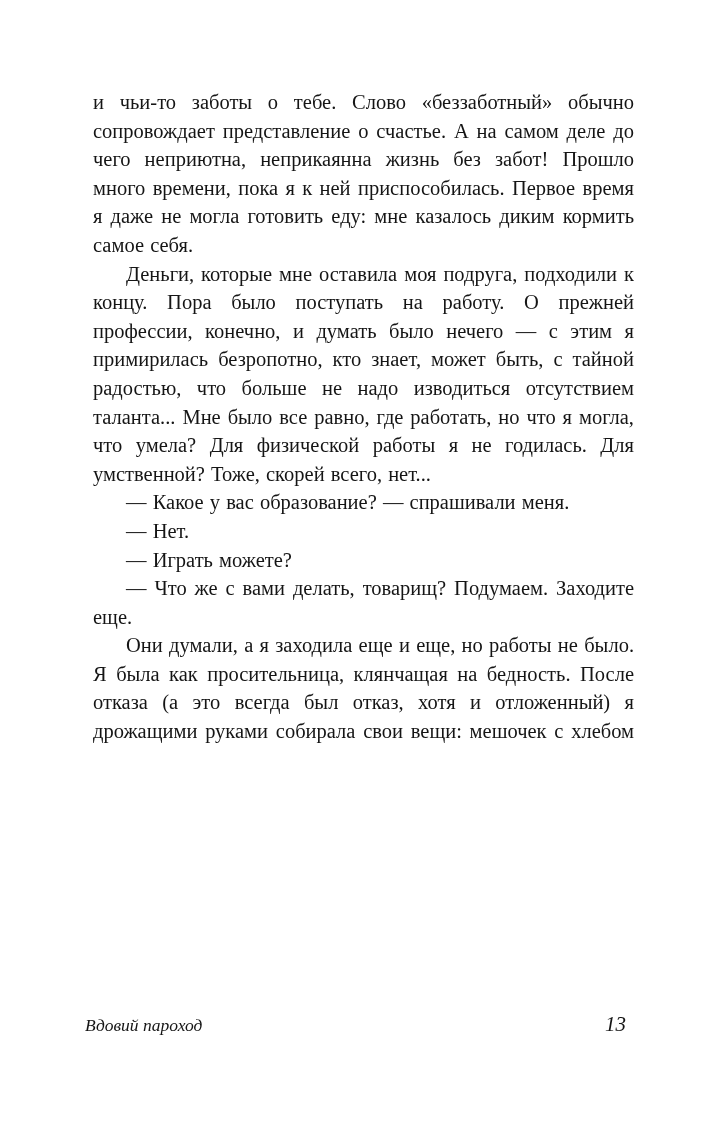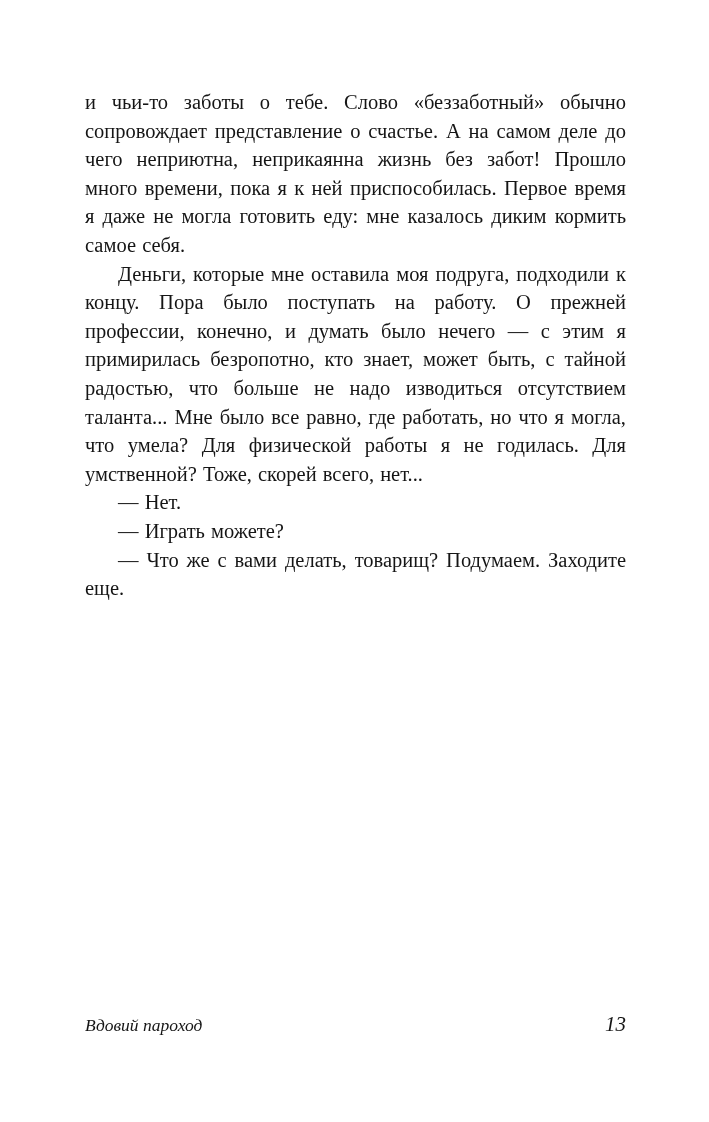--- a/index.html
+++ b/index.html
@@ -8,21 +8,21 @@
     width: 709px;
     height: 1122px;
     background: #ffffff;
     color: #151515;
     font-family: "Liberation Serif", "DejaVu Serif", serif;
     position: relative;
     overflow: hidden;
   }
   .text-block {
     position: absolute;
-    left: 85px;
+    left: 93px;
     top: 88px;
     width: 541px;
   }
   .text-block p {
     margin: 0;
     font-size: 20.5px;
     line-height: 28.6px;
     text-align: justify;
     word-spacing: 1px;
   }
@@ -45,21 +45,23 @@
     font-size: 21px;
     font-style: italic;
   }
 </style>
 </head>
 <body>
 
 <div class="text-block" id="text-container">
     <p>и чьи-то заботы о тебе. Слово «беззаботный» обычно сопровождает представление о счастье. А на самом деле до чего неприютна, неприкаянна жизнь без забот! Прошло много времени, пока я к ней приспособилась. Первое время я даже не могла готовить еду: мне казалось диким кормить самое себя.</p>
     <p class="indent">Деньги, которые мне оставила моя подруга, подходили к концу. Пора было поступать на работу. О прежней профессии, конечно, и думать было нечего — с этим я примирилась безропотно, кто знает, может быть, с тайной радостью, что больше не надо изводиться отсутствием таланта... Мне было все равно, где работать, но что я могла, что умела? Для физической работы я не годилась. Для умственной? Тоже, скорей всего, нет...</p>
+    <p class="indent">— Какое у вас образование? — спрашивали меня.</p>
     <p class="indent">— Нет.</p>
     <p class="indent">— Играть можете?</p>
     <p class="indent">— Что же с вами делать, товарищ? Подумаем. Заходите еще.</p>
+    <p class="indent fill-last">Они думали, а я заходила еще и еще, но работы не было. Я была как просительница, клянчащая на бедность. После отказа (а это всегда был отказ, хотя и отложенный) я дрожащими руками собирала свои вещи: мешочек с хлебом</p>
   </div>
 
 <div class="page-footer">
   <span class="running-title">Вдовий пароход</span>
   <span class="page-number">13</span>
 </div>
 
 </body></html>

